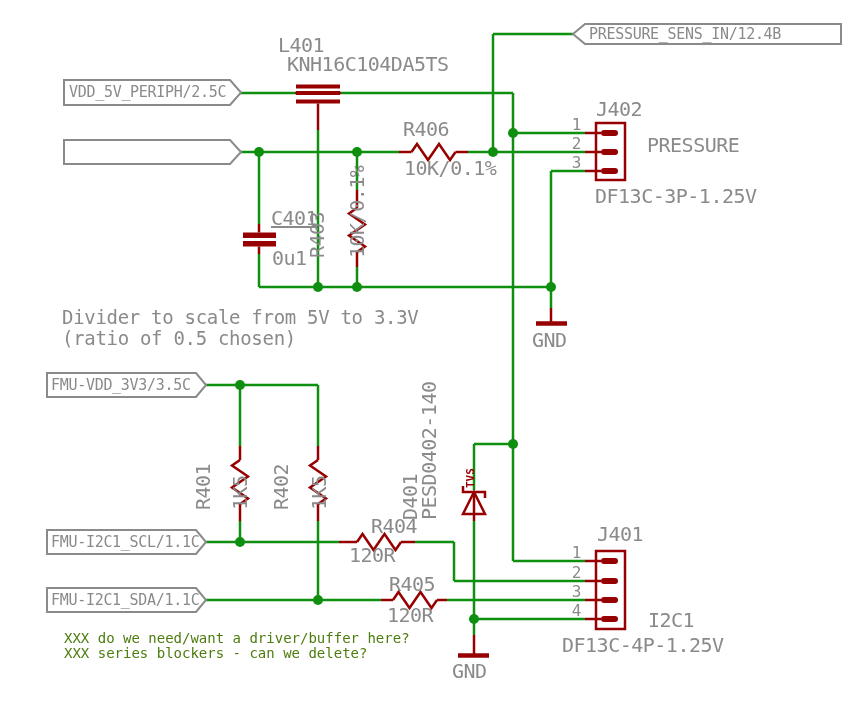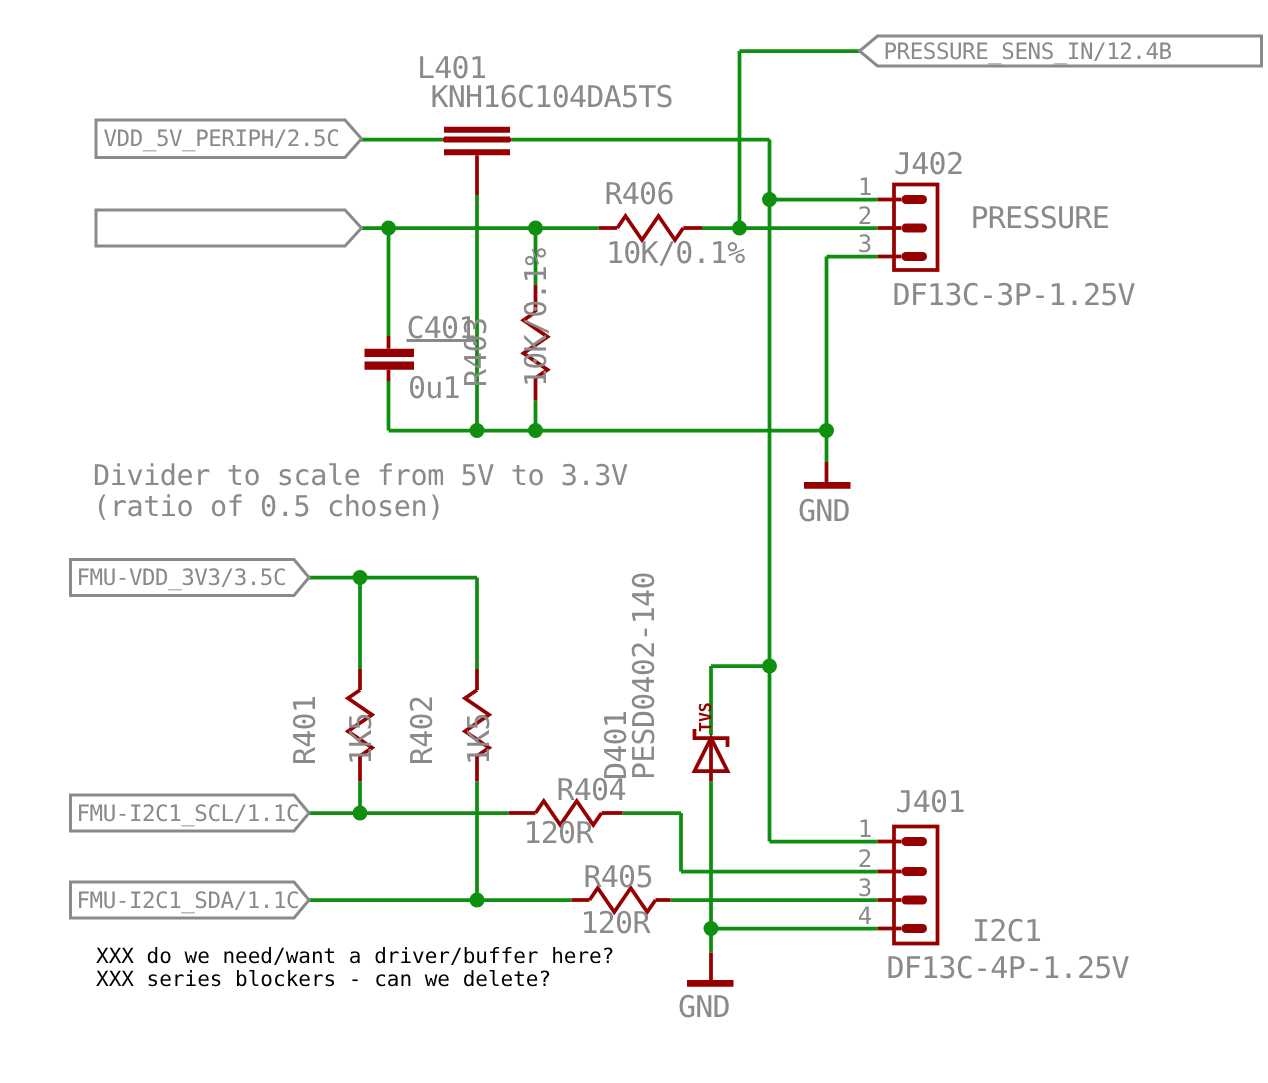--- a/index.html
+++ b/index.html
@@ -3,21 +3,21 @@
 <meta charset="utf-8">
 <style>
   html,body{margin:0;padding:0;background:#ffffff;}
   .canvas{position:relative;width:845px;height:722px;background:#ffffff;overflow:hidden;
           font-family:"DejaVu Sans Mono","Liberation Mono",monospace;}
   .canvas svg{position:absolute;left:0;top:0;}
   .txt{position:absolute;white-space:nowrap;color:#8a8a8a;}
   .t20{font-size:20px;line-height:20px;letter-spacing:-0.5px;}
   .t19{font-size:19px;line-height:21px;letter-spacing:-0.3px;}
   .t15{font-size:15px;letter-spacing:-0.3px;}
-  .t14{font-size:14px;line-height:15px;color:#000000;letter-spacing:0px;}
+  .t14{font-size:14px;line-height:15px;color:#4d7c0f;letter-spacing:0px;}
   .pinnum{font-size:16px;line-height:16px;width:14px;text-align:right;letter-spacing:-0.5px;}
   .vt{transform:rotate(-90deg);transform-origin:0 100%;}
   .tvs{font-size:11px;line-height:12px;font-weight:bold;color:#970000;letter-spacing:0;}
 </style>
 </head>
 <body>
 
 <div class="canvas">
 <svg width="845" height="722" viewBox="0 0 845 722">
 
@@ -178,21 +178,21 @@
 <span class="txt t20" style="left:272px;top:248px;">0u1</span>
 <span class="txt t20" style="left:347px;top:516px;margin-left:24px;">R404</span>
 <span class="txt t20" style="left:349px;top:545px;">120R</span>
 <span class="txt t20" style="left:389px;top:574px;">R405</span>
 <span class="txt t20" style="left:387px;top:605px;">120R</span>
 <span class="txt t20" style="left:596px;top:99px;text-align:center;">J402</span>
 <span class="txt t20" style="left:647px;top:135px;">PRESSURE</span>
 <span class="txt t20" style="left:595px;top:186px;">DF13C-3P-1.25V</span>
 <span class="txt t20" style="left:597px;top:524px;">J401</span>
 <span class="txt t20" style="left:648px;top:610px;">I2C1</span>
-<span class="txt t20" style="left:591px;top:635px;">DF13C-4P-1.25V</span>
+<span class="txt t20" style="left:562px;top:635px;">DF13C-4P-1.25V</span>
 <span class="txt t20" style="left:532px;top:330px;">GND</span>
 <span class="txt t20" style="left:452px;top:661px;">GND</span>
 
 <span class="txt t20 vt" style="left:327px;top:238px;">R403</span>
 <span class="txt t20 vt" style="left:367px;top:238px;">10K/0.1%</span>
 <span class="txt t20 vt" style="left:213px;top:490px;">R401</span>
 <span class="txt t20 vt" style="left:250px;top:490px;">1K5</span>
 <span class="txt t20 vt" style="left:291px;top:490px;">R402</span>
 <span class="txt t20 vt" style="left:329px;top:490px;">1K5</span>
 <span class="txt t20 vt" style="left:420px;top:500px;">D401</span>

